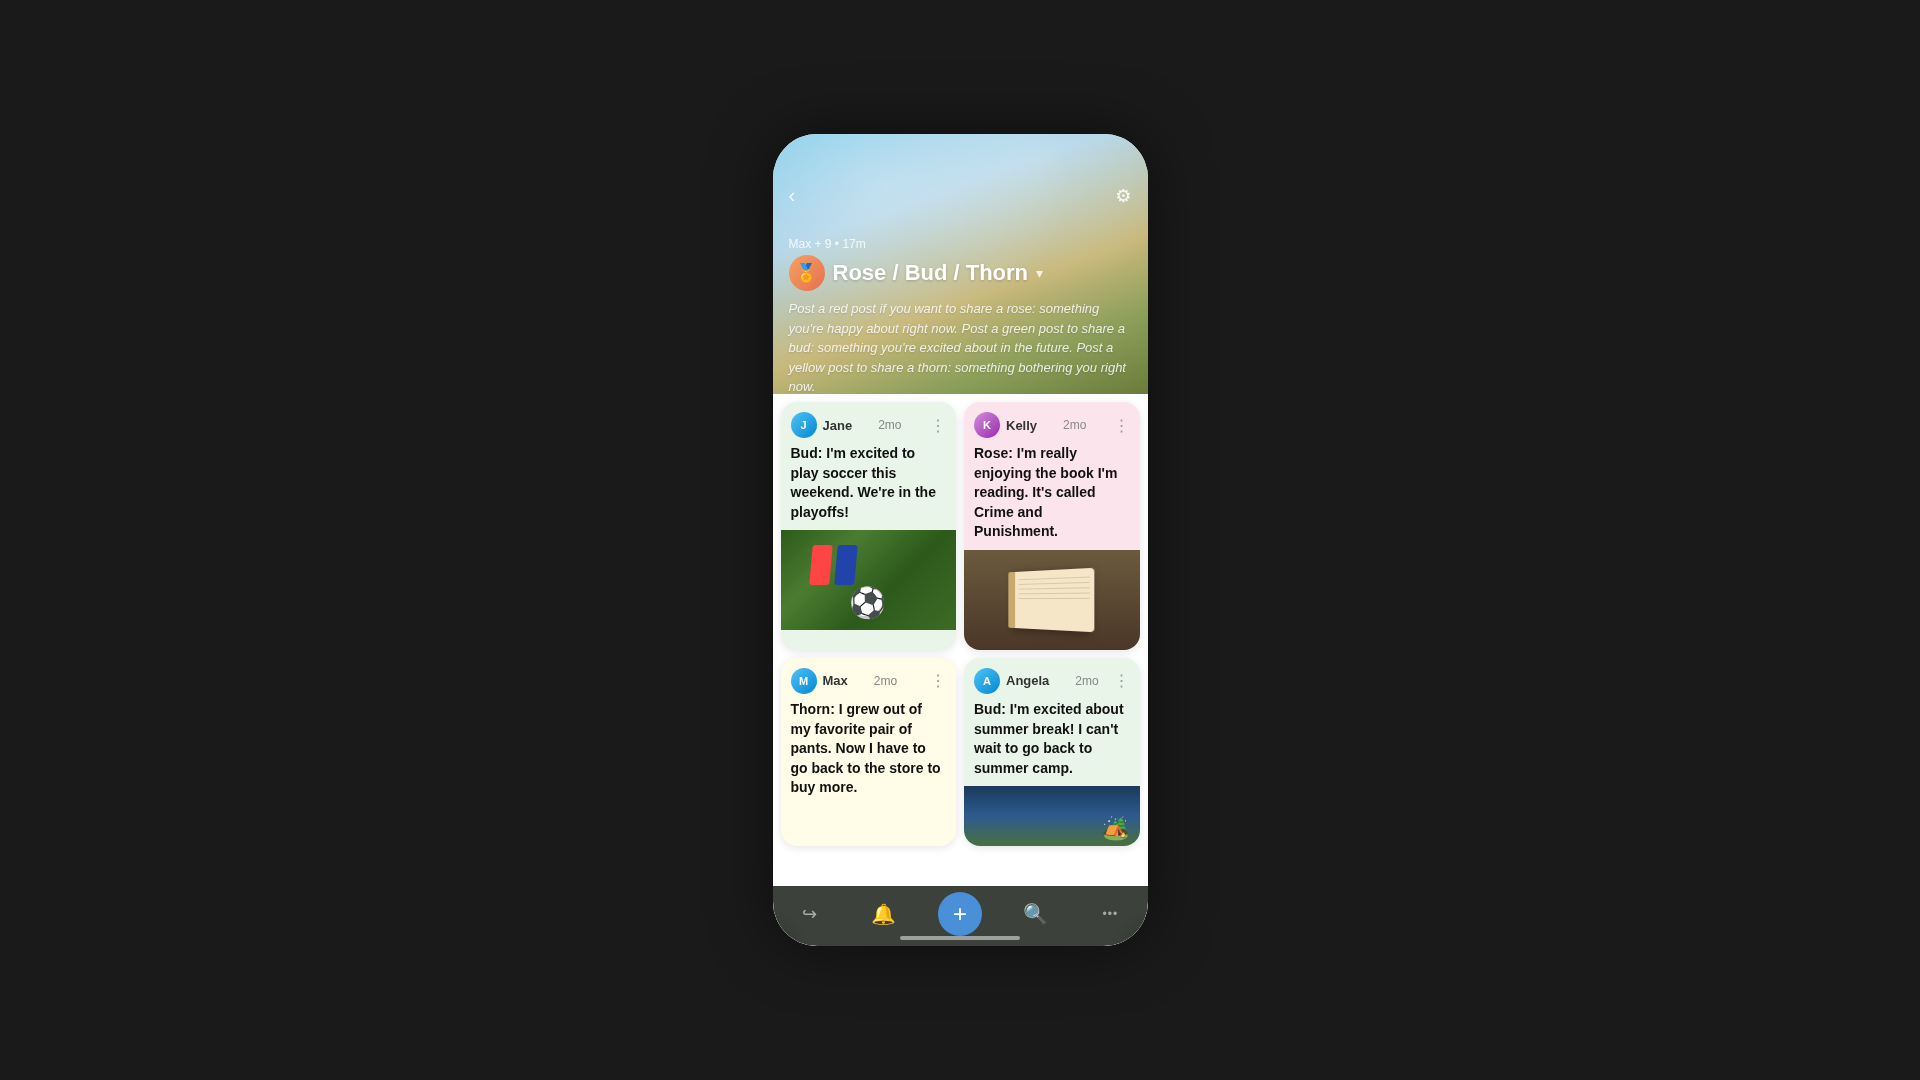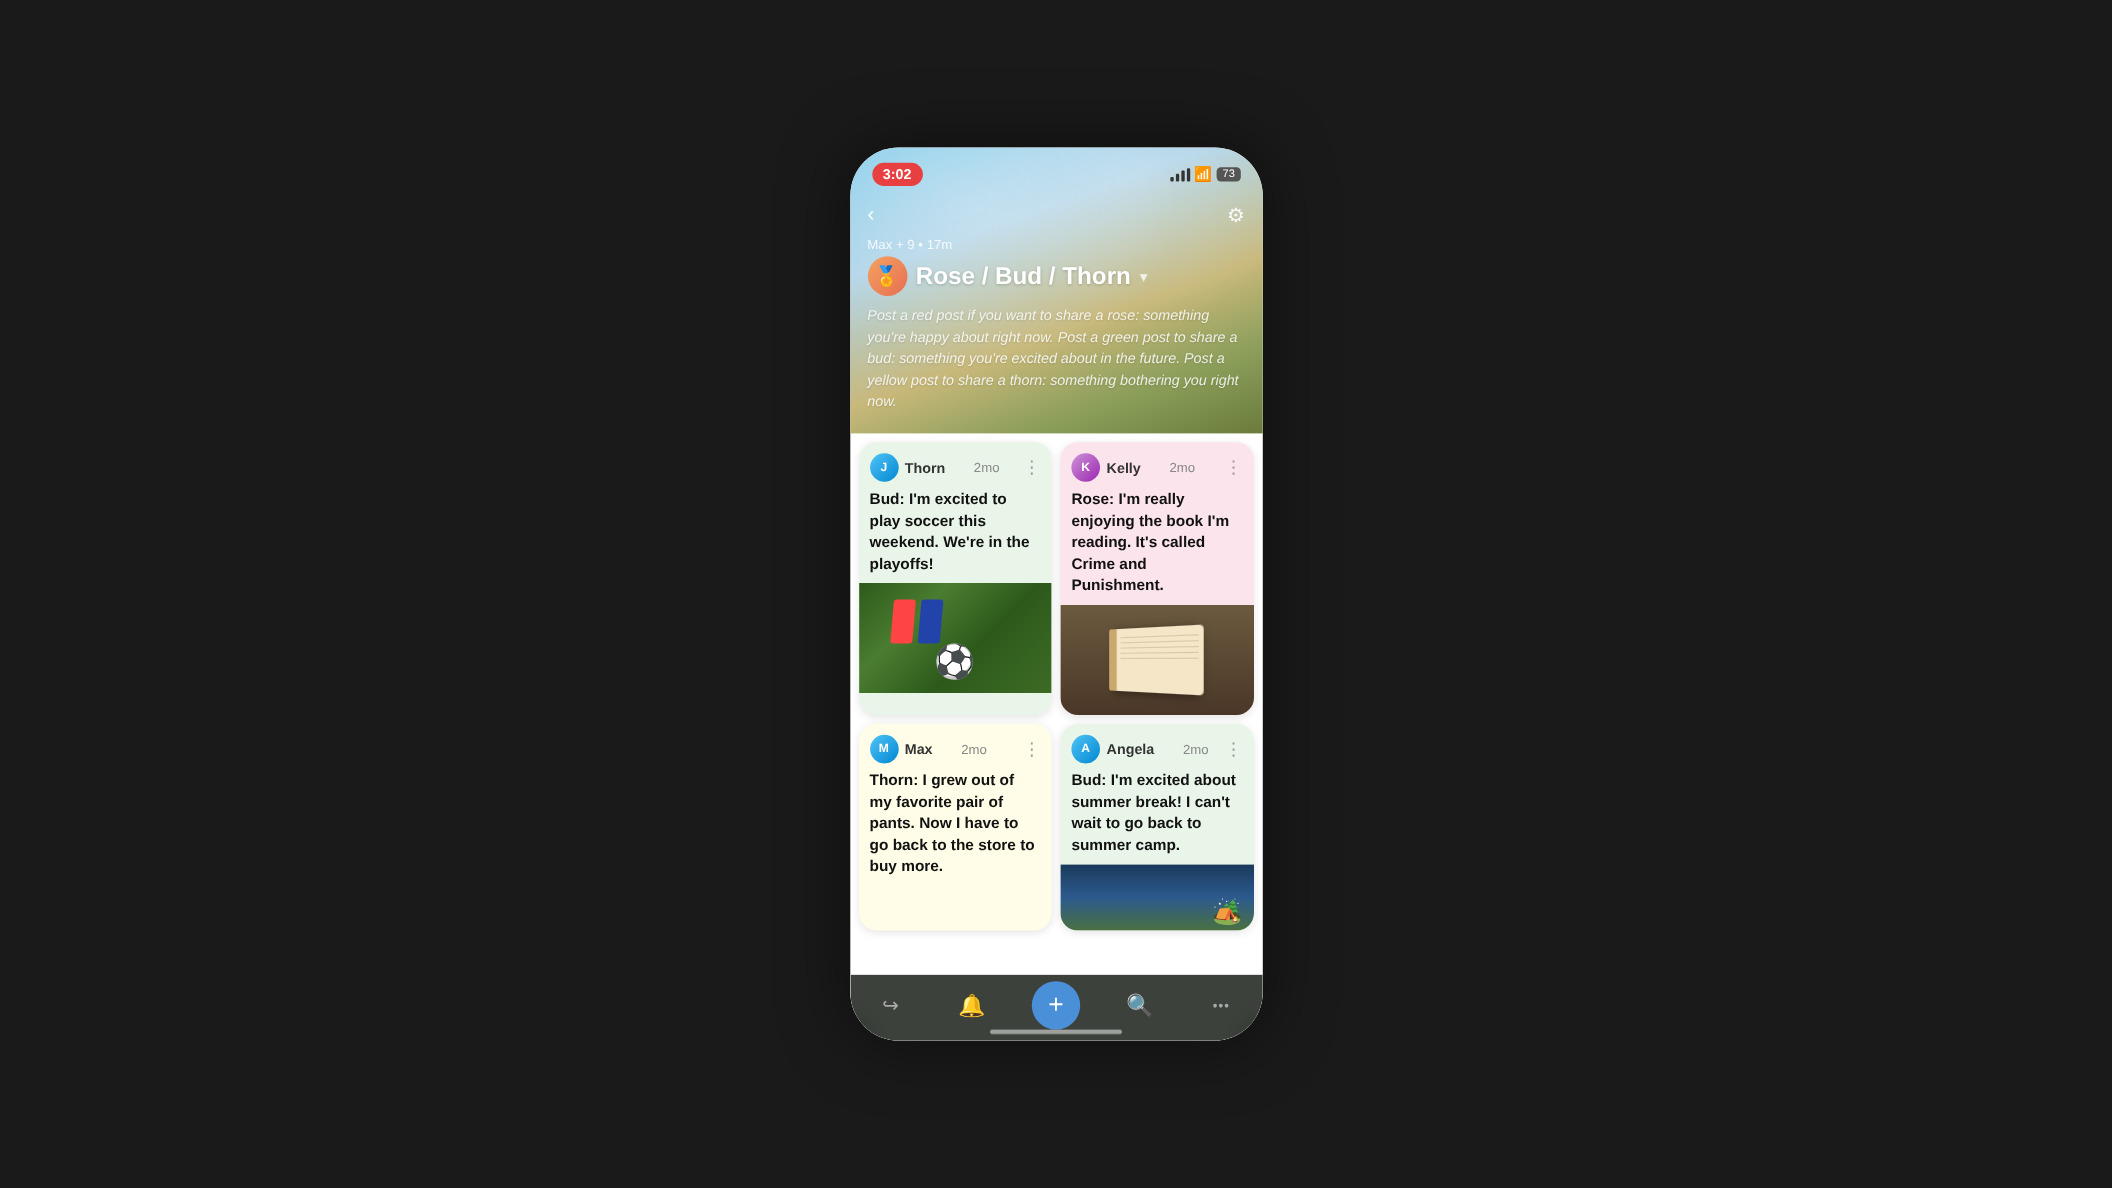--- a/index.html
+++ b/index.html
@@ -89,20 +89,21 @@
       color: rgba(255,255,255,0.9);
       font-size: 18px;
       cursor: pointer;
       background: none;
       border: none;
     }
     .header-content {
       padding: 8px 16px 16px;
       position: relative;
       z-index: 2;
+      margin-top: 22px;
     }
     .header-meta {
       color: rgba(255,255,255,0.85);
       font-size: 12px;
       margin-bottom: 4px;
     }
     .header-title-row {
       display: flex;
       align-items: center;
       gap: 8px;
@@ -344,33 +345,20 @@
       width: 3px;
       background: #333;
       border-radius: 1px;
     }
   </style>
 </head>
 <body>
 
 <div class="phone-frame">
 
-  <div class="status-bar">
-    <span class="time-badge">3:02</span>
-    <div class="status-icons">
-      <div class="signal-bars">
-        <div class="signal-bar" style="height:4px"></div>
-        <div class="signal-bar" style="height:7px"></div>
-        <div class="signal-bar" style="height:10px"></div>
-        <div class="signal-bar" style="height:12px"></div>
-      </div>
-      <span style="font-size:13px">📶</span>
-      <span class="battery-badge">73</span>
-    </div>
-  </div>
 
   <div class="header-bg">
     <div class="header-nav">
       <button class="back-btn">‹</button>
       <button class="settings-btn">⚙</button>
     </div>
     <div class="header-content">
       <div class="header-meta">Max + 9 • 17m</div>
       <div class="header-title-row">
         <div class="header-avatar">
@@ -383,21 +371,21 @@
     </div>
   </div>
 
   <div class="posts-container">
     <div class="posts-grid">
 
       <div class="post-card green">
         <div class="post-header">
           <div class="post-user">
             <div class="user-avatar">J</div>
-            <span class="user-name">Thorn</span>
+            <span class="user-name">Jane</span>
             <span class="post-time">2mo</span>
           </div>
           <span class="post-menu">⋮</span>
         </div>
         <div class="post-text">Bud: I'm excited to play soccer this weekend. We're in the playoffs!</div>
         <div class="post-image-soccer"></div>
       </div>
 
       <div class="post-card pink">
         <div class="post-header">

